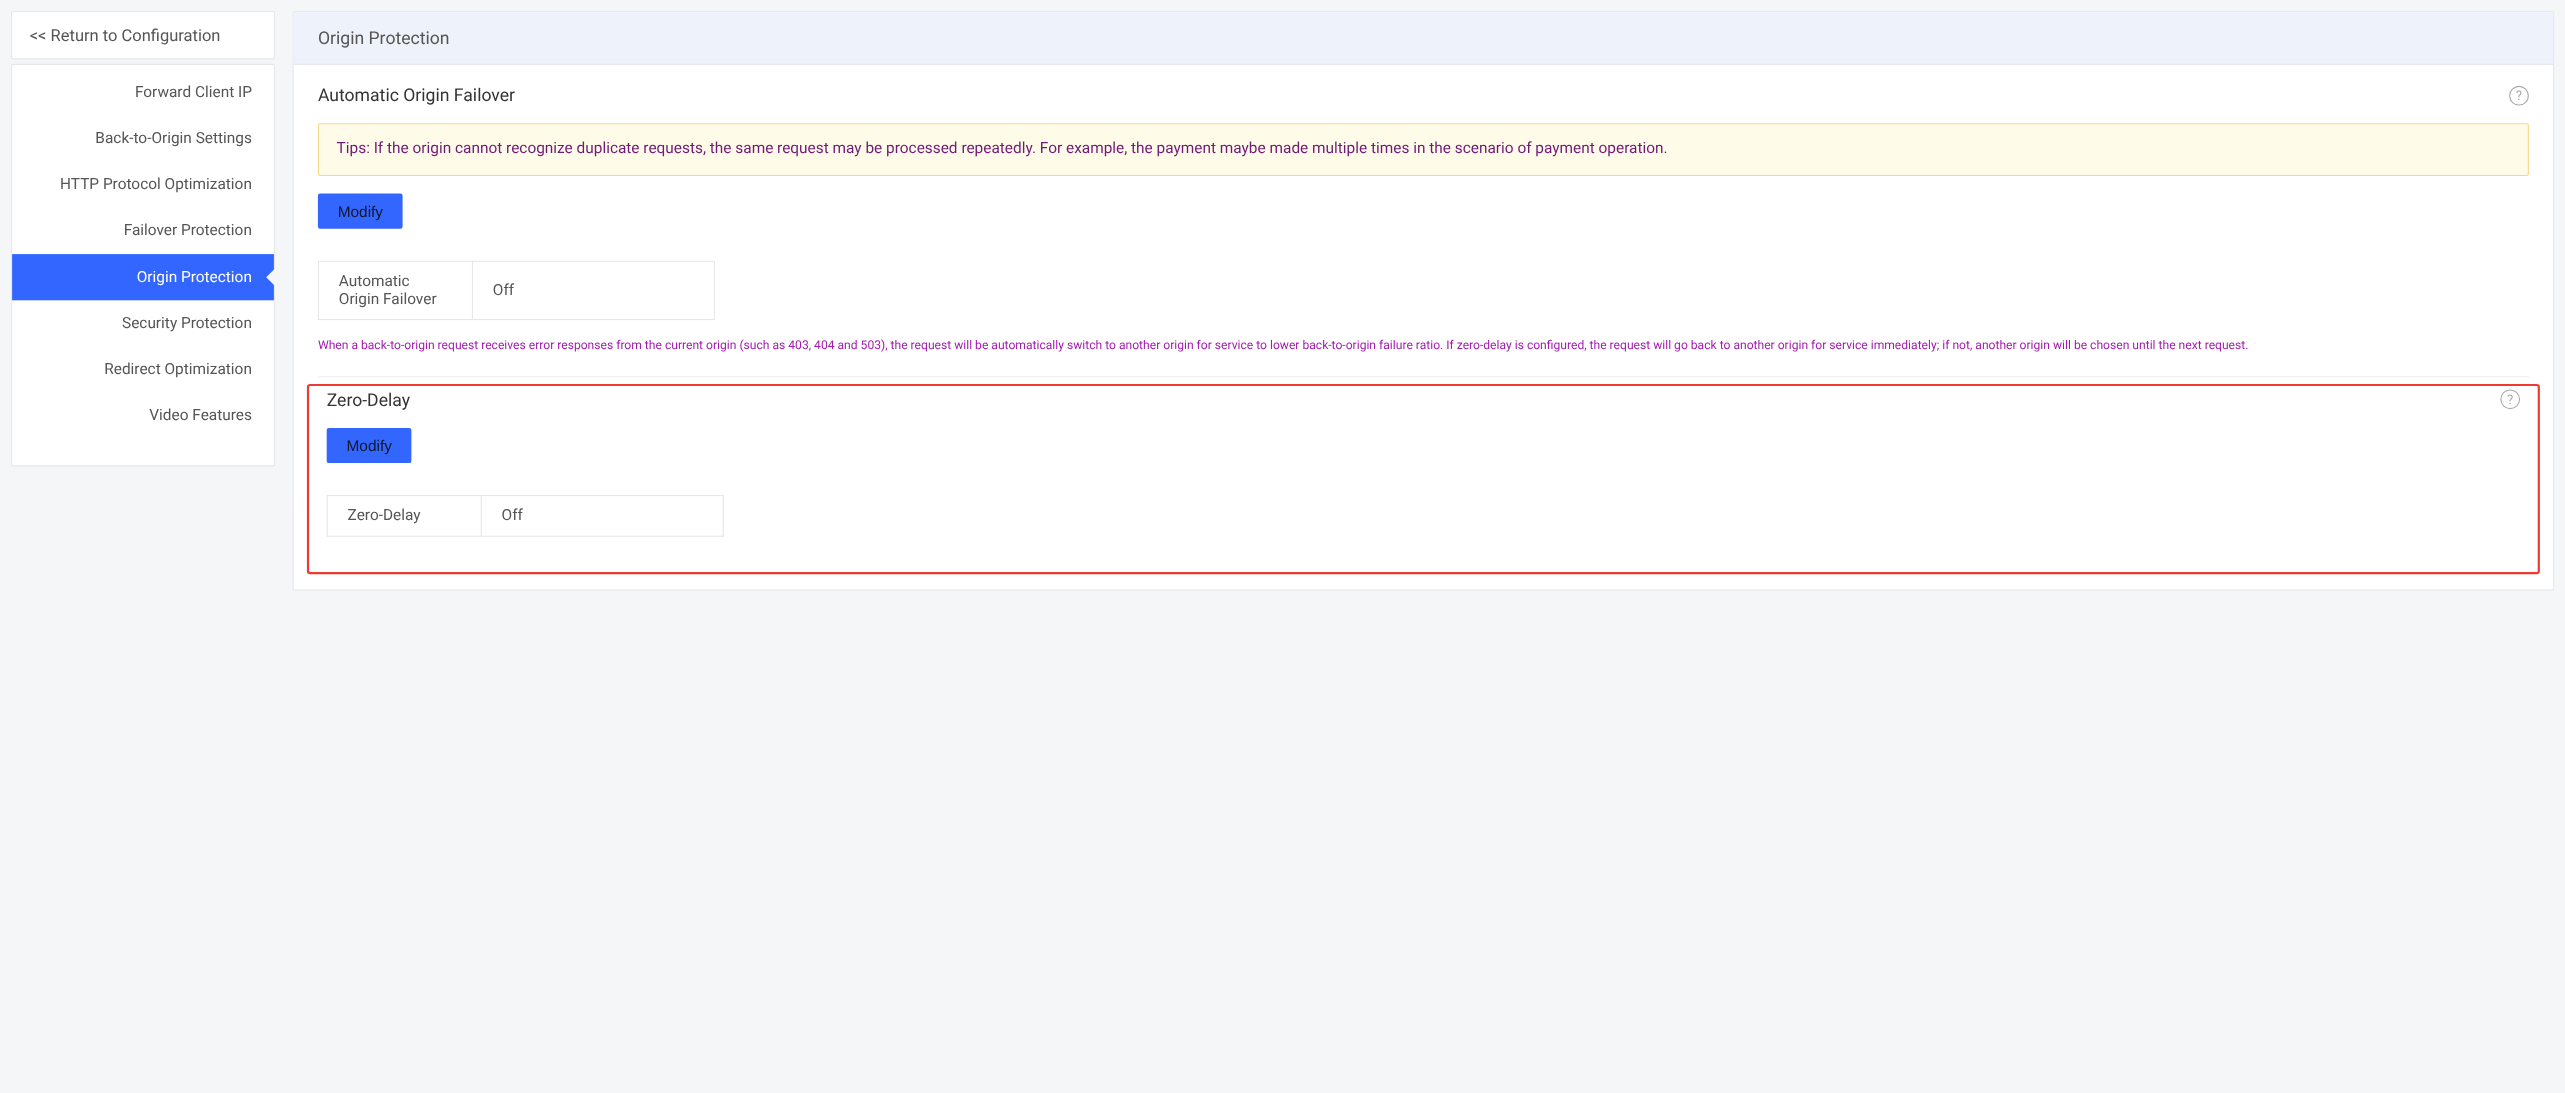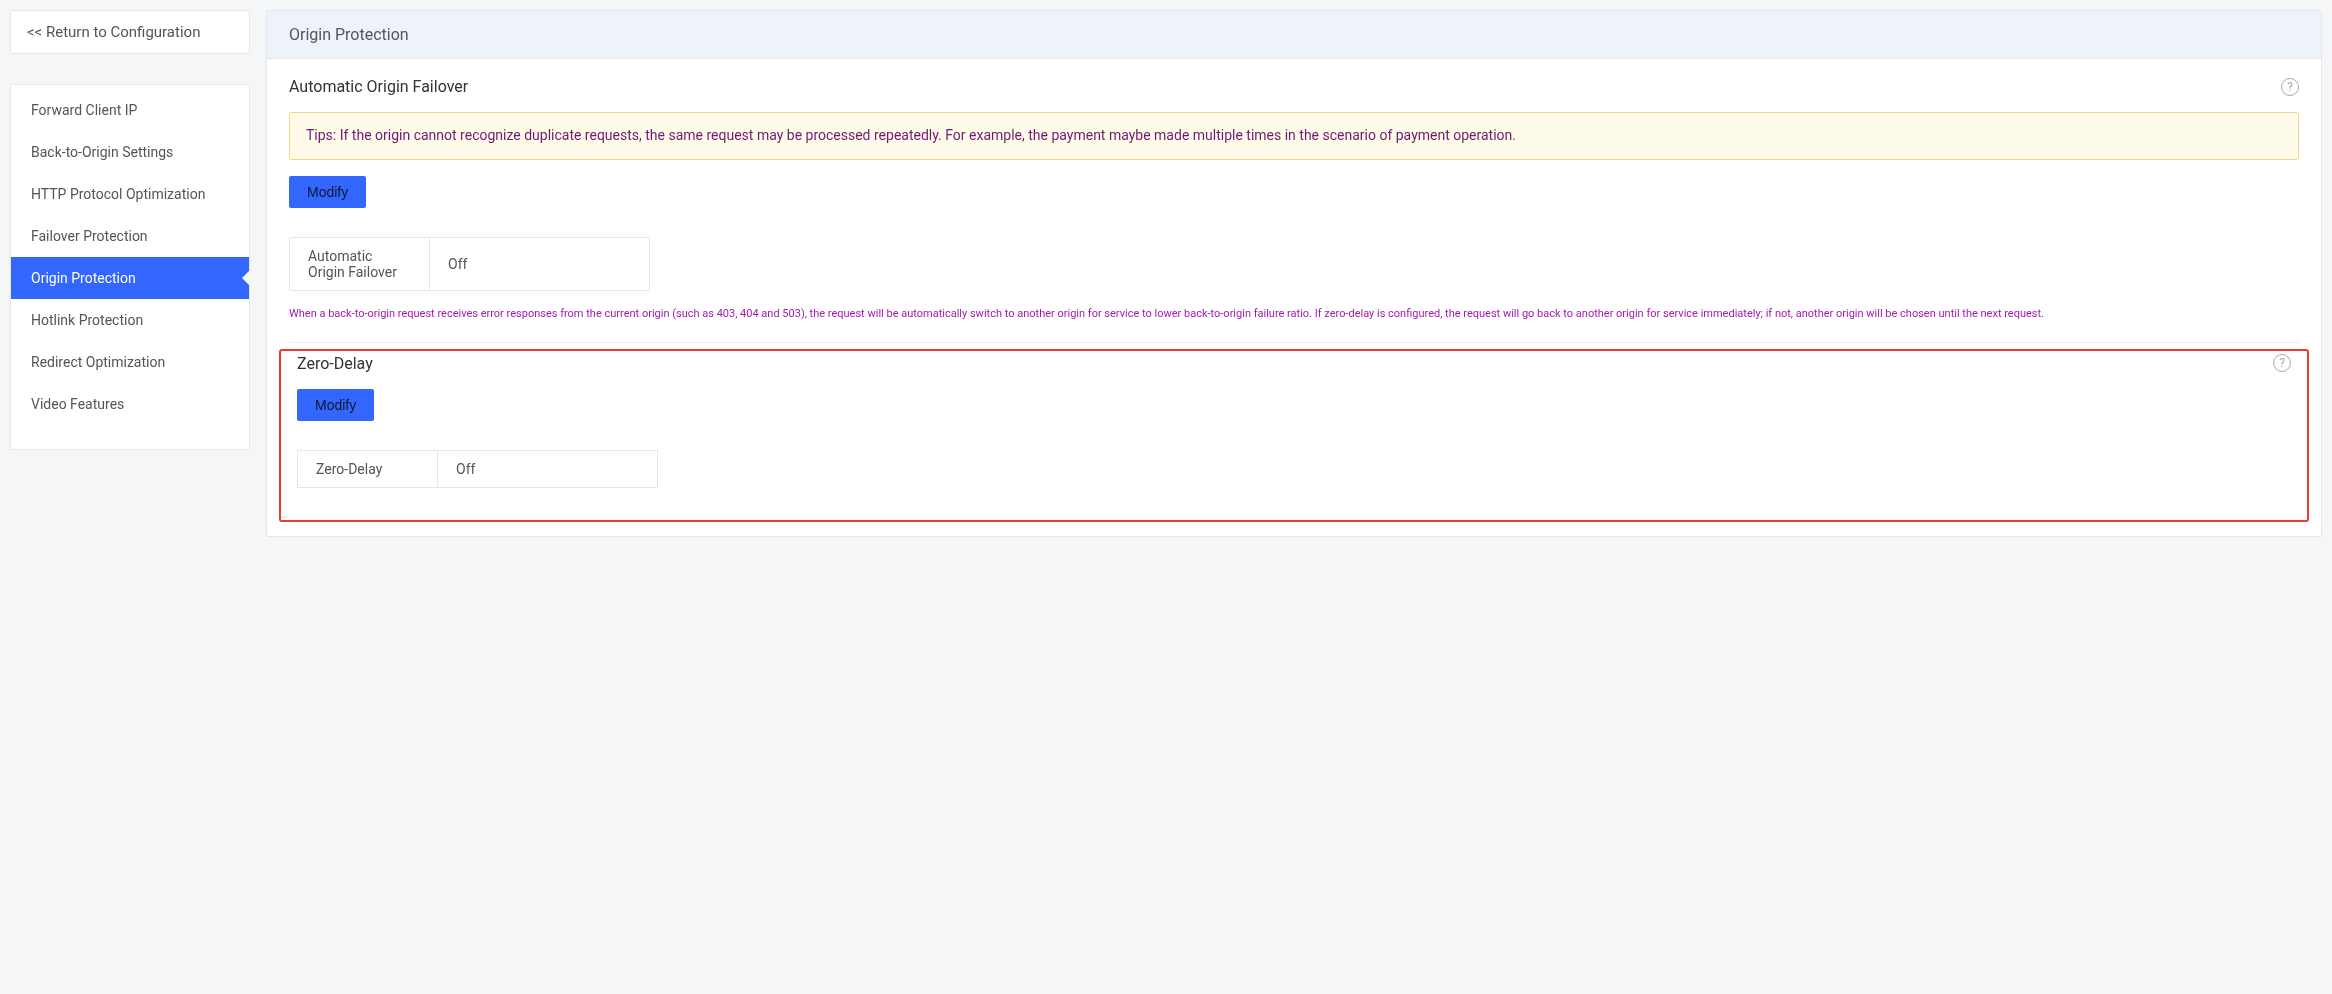--- a/index.html
+++ b/index.html
@@ -19,38 +19,39 @@
       gap: 16px;
     }
     .sidebar-col {
       width: 240px;
       flex-shrink: 0;
     }
     .return-box {
       background: #fff;
       border: 1px solid #e5e7eb;
       padding: 12px 16px;
-      margin-bottom: 30px;
+      margin-bottom: 4px;
       font-size: 15px;
       color: #555;
       cursor: pointer;
       border-radius: 2px;
     }
     .nav-box {
       background: #fff;
       border: 1px solid #e5e7eb;
       border-radius: 2px;
       padding: 4px 0 24px 0;
     }
     .nav-item {
       padding: 13px 20px;
       font-size: 14px;
       color: #555;
       cursor: pointer;
       position: relative;
+      text-align: right;
     }
     .nav-item.active {
       background: #3366ff;
       color: #fff;
     }
     .nav-item.active::after {
       content: "";
       position: absolute;
       right: -1px;
       top: 50%;
@@ -162,21 +163,21 @@
 
   <div class="sidebar-col">
     <div class="return-box">&lt;&lt; Return to Configuration</div>
 
     <div class="nav-box">
       <div class="nav-item">Forward Client IP</div>
       <div class="nav-item">Back-to-Origin Settings</div>
       <div class="nav-item">HTTP Protocol Optimization</div>
       <div class="nav-item">Failover Protection</div>
       <div class="nav-item active">Origin Protection</div>
-      <div class="nav-item">Hotlink Protection</div>
+      <div class="nav-item">Security Protection</div>
       <div class="nav-item">Redirect Optimization</div>
       <div class="nav-item">Video Features</div>
     </div>
   </div>
 
   <div class="main-col">
     <div class="main-header">Origin Protection</div>
 
     <div class="section">
       <div class="section-head">

